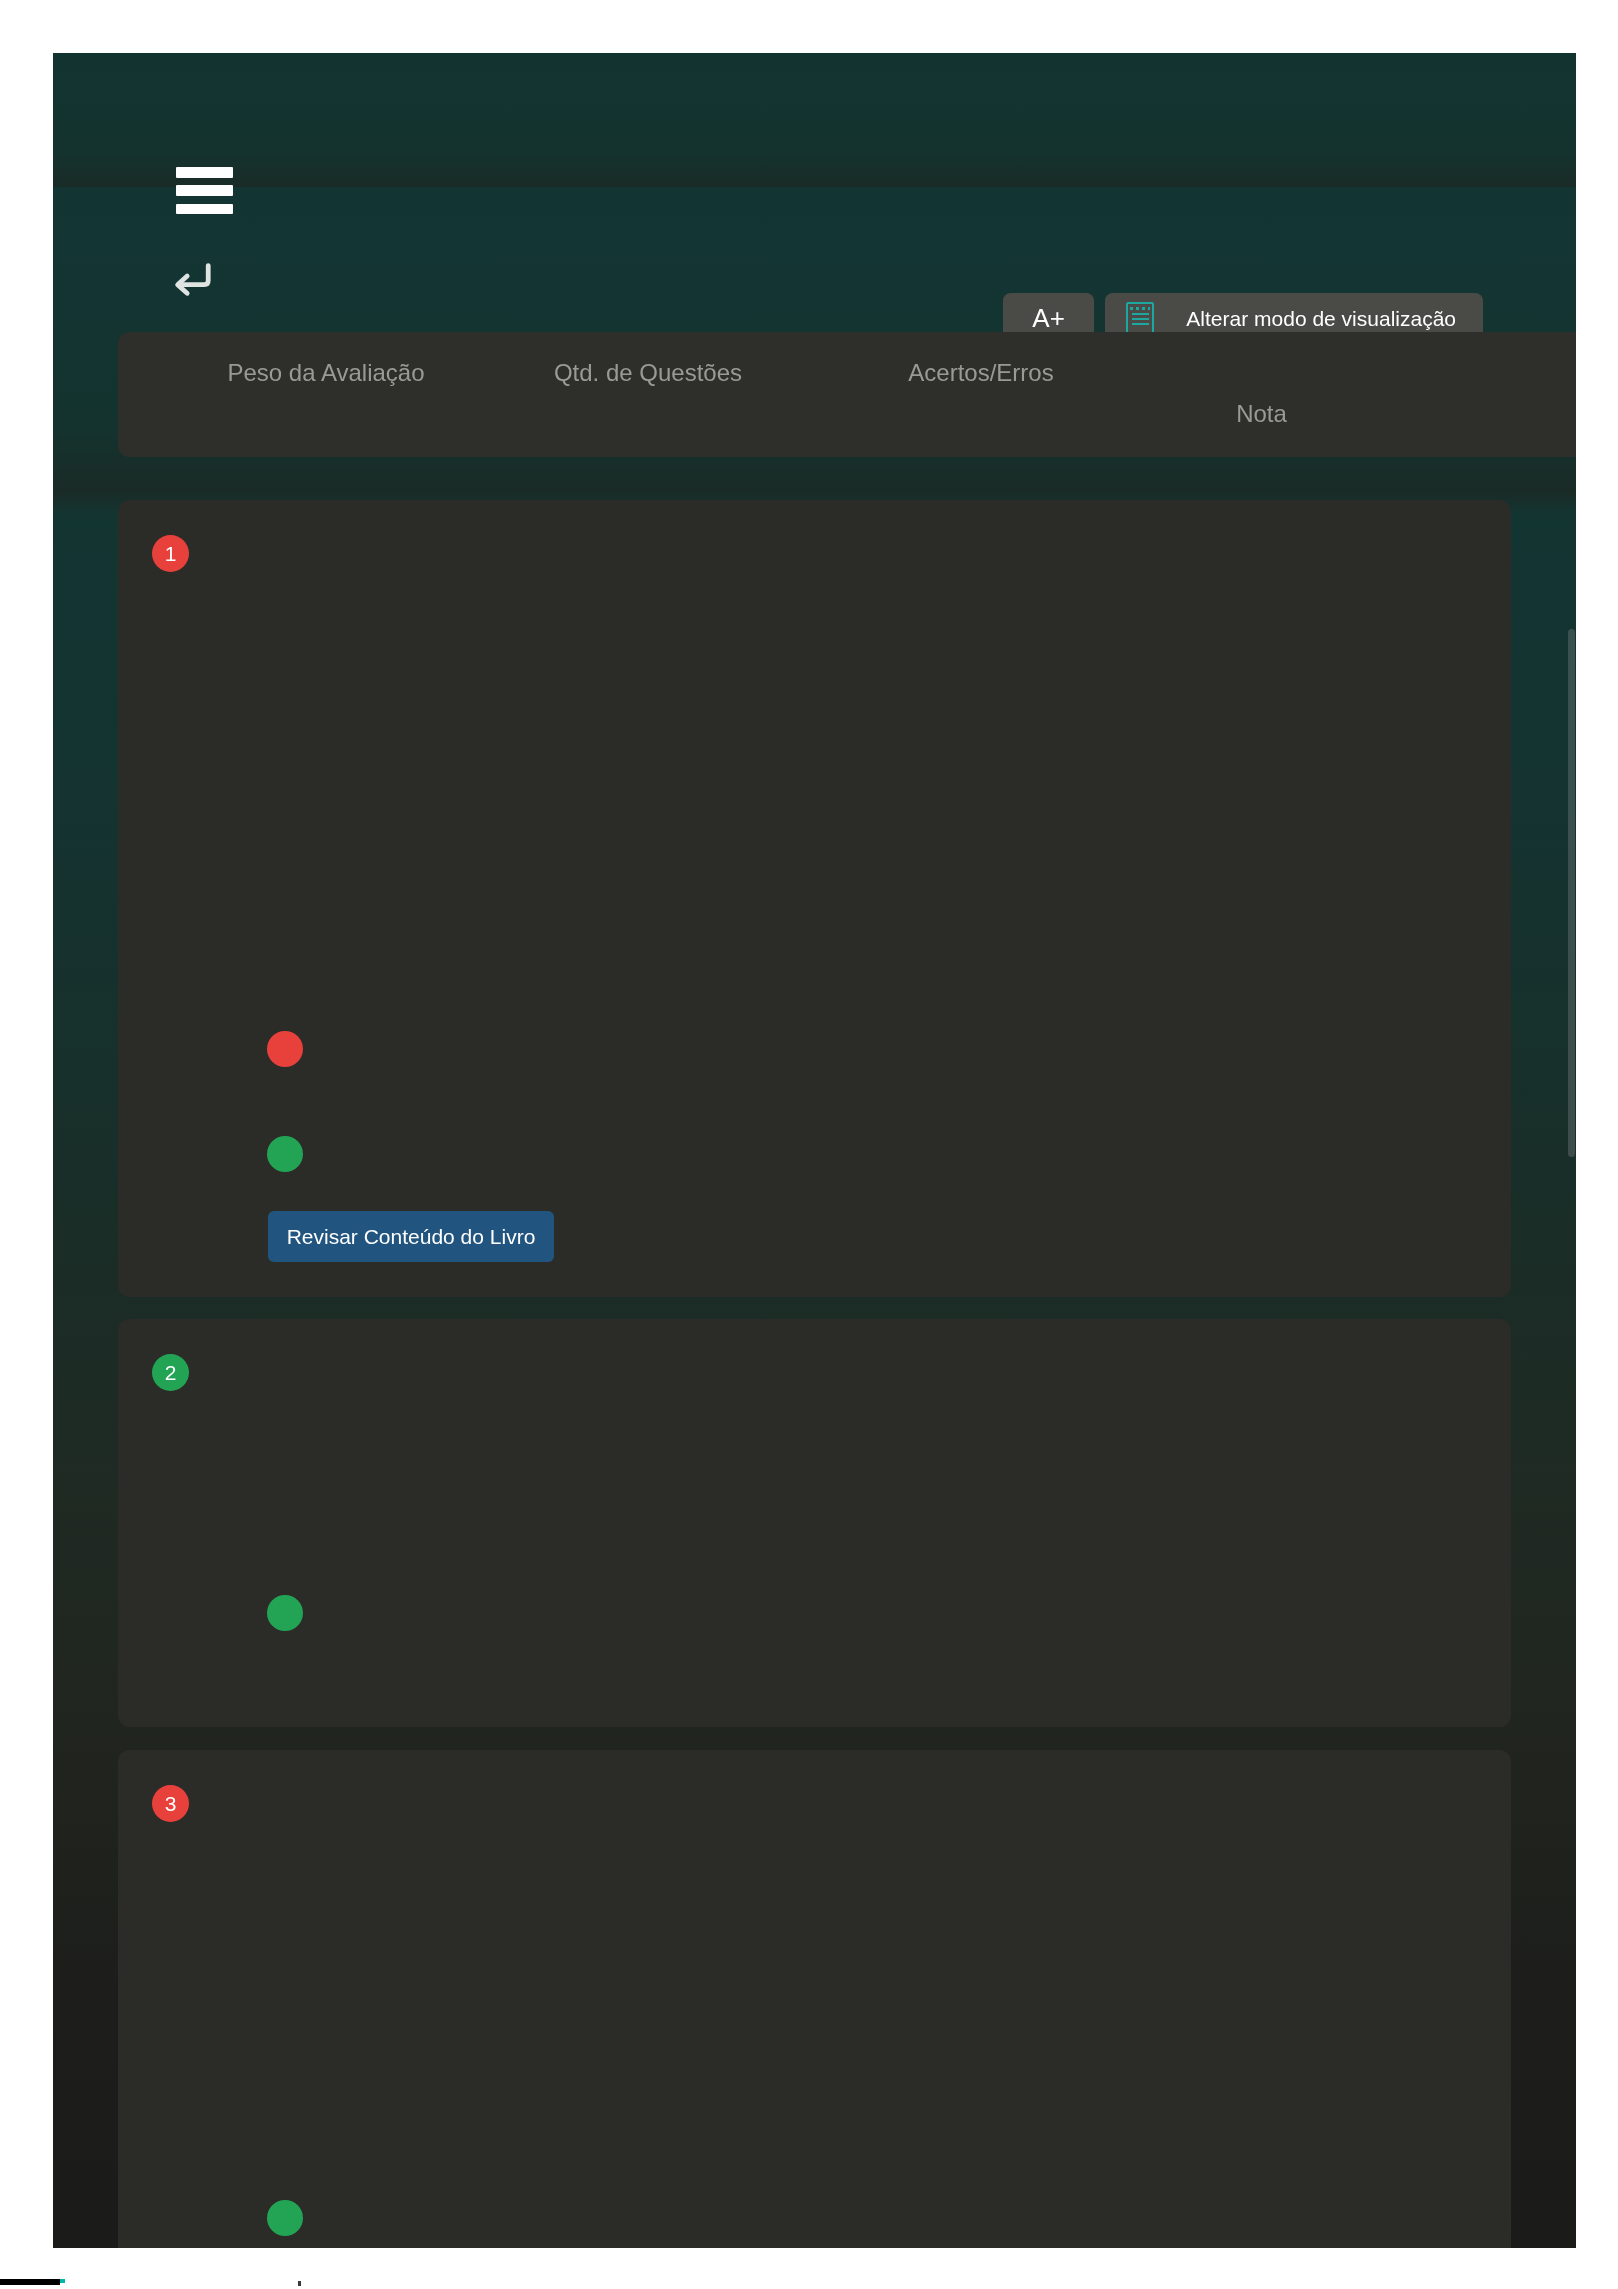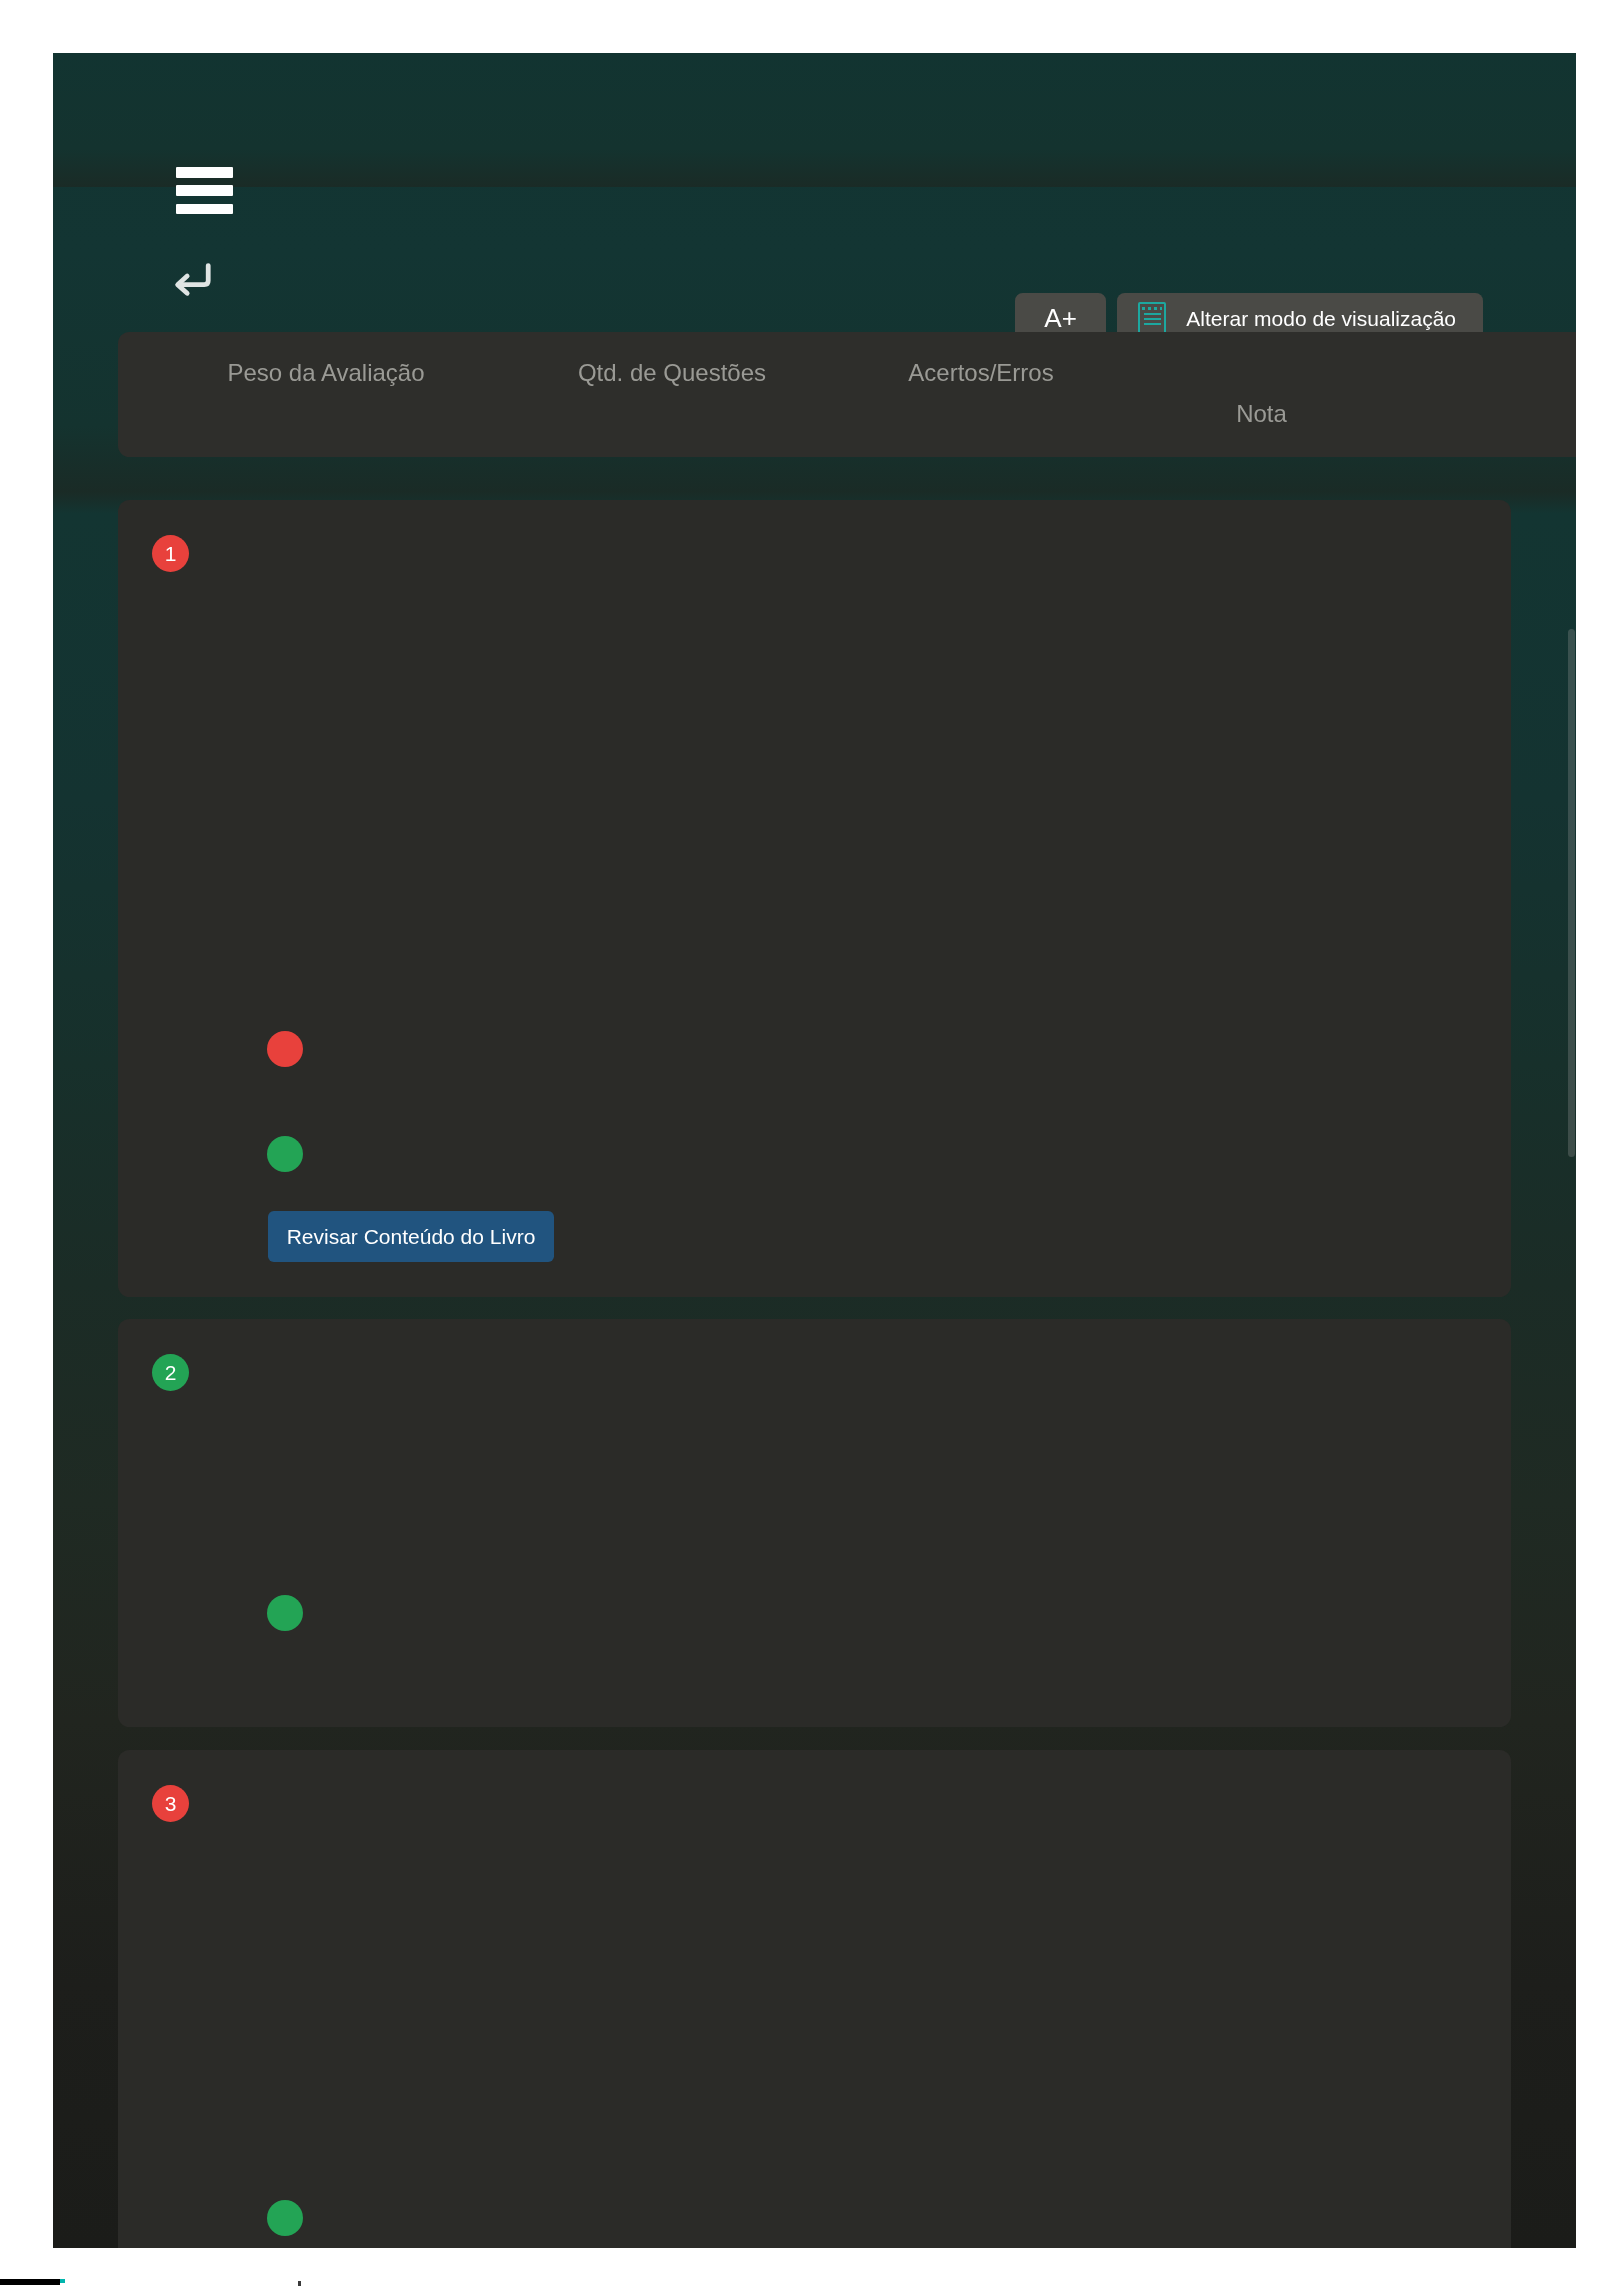--- a/index.html
+++ b/index.html
@@ -102,21 +102,21 @@
     font-family: "Liberation Sans", sans-serif;
   }
   #font-size-button {
     padding: 0 29px;
     font-size: 26px;
     font-weight: 400;
     justify-content: center;
   }
   #view-mode-button {
     padding: 0 27px 0 21px;
-    gap: 20px;
+    gap: 32px;
     font-size: 21px;
     font-weight: 500;
   }
   #notepad-icon {
     width: 28px;
     height: 34px;
     border: 2.9px solid #1ca8a0;
     border-radius: 1.9px;
     position: relative;
     display: flex;
@@ -155,21 +155,21 @@
   #column-header .col {
     position: absolute;
     top: 27px;
     color: #9a9a95;
     font-size: 24px;
     font-weight: 400;
     text-align: center;
     white-space: nowrap;
   }
   #column-header .col-1 { left: 88px;  width: 240px; }
-  #column-header .col-2 { left: 434px; width: 240px; }
+  #column-header .col-2 { left: 410px; width: 240px; }
   #column-header .col-3 { left: 743px; width: 240px; }
   #column-header .col-4 { left: 1081px; width: 125px; margin-top: 41px; }
 
   
   .question-card {
     position: absolute;
     left: 65px;
     width: 1393px;
     background: #2b2b28;
     border-radius: 11.5px;

